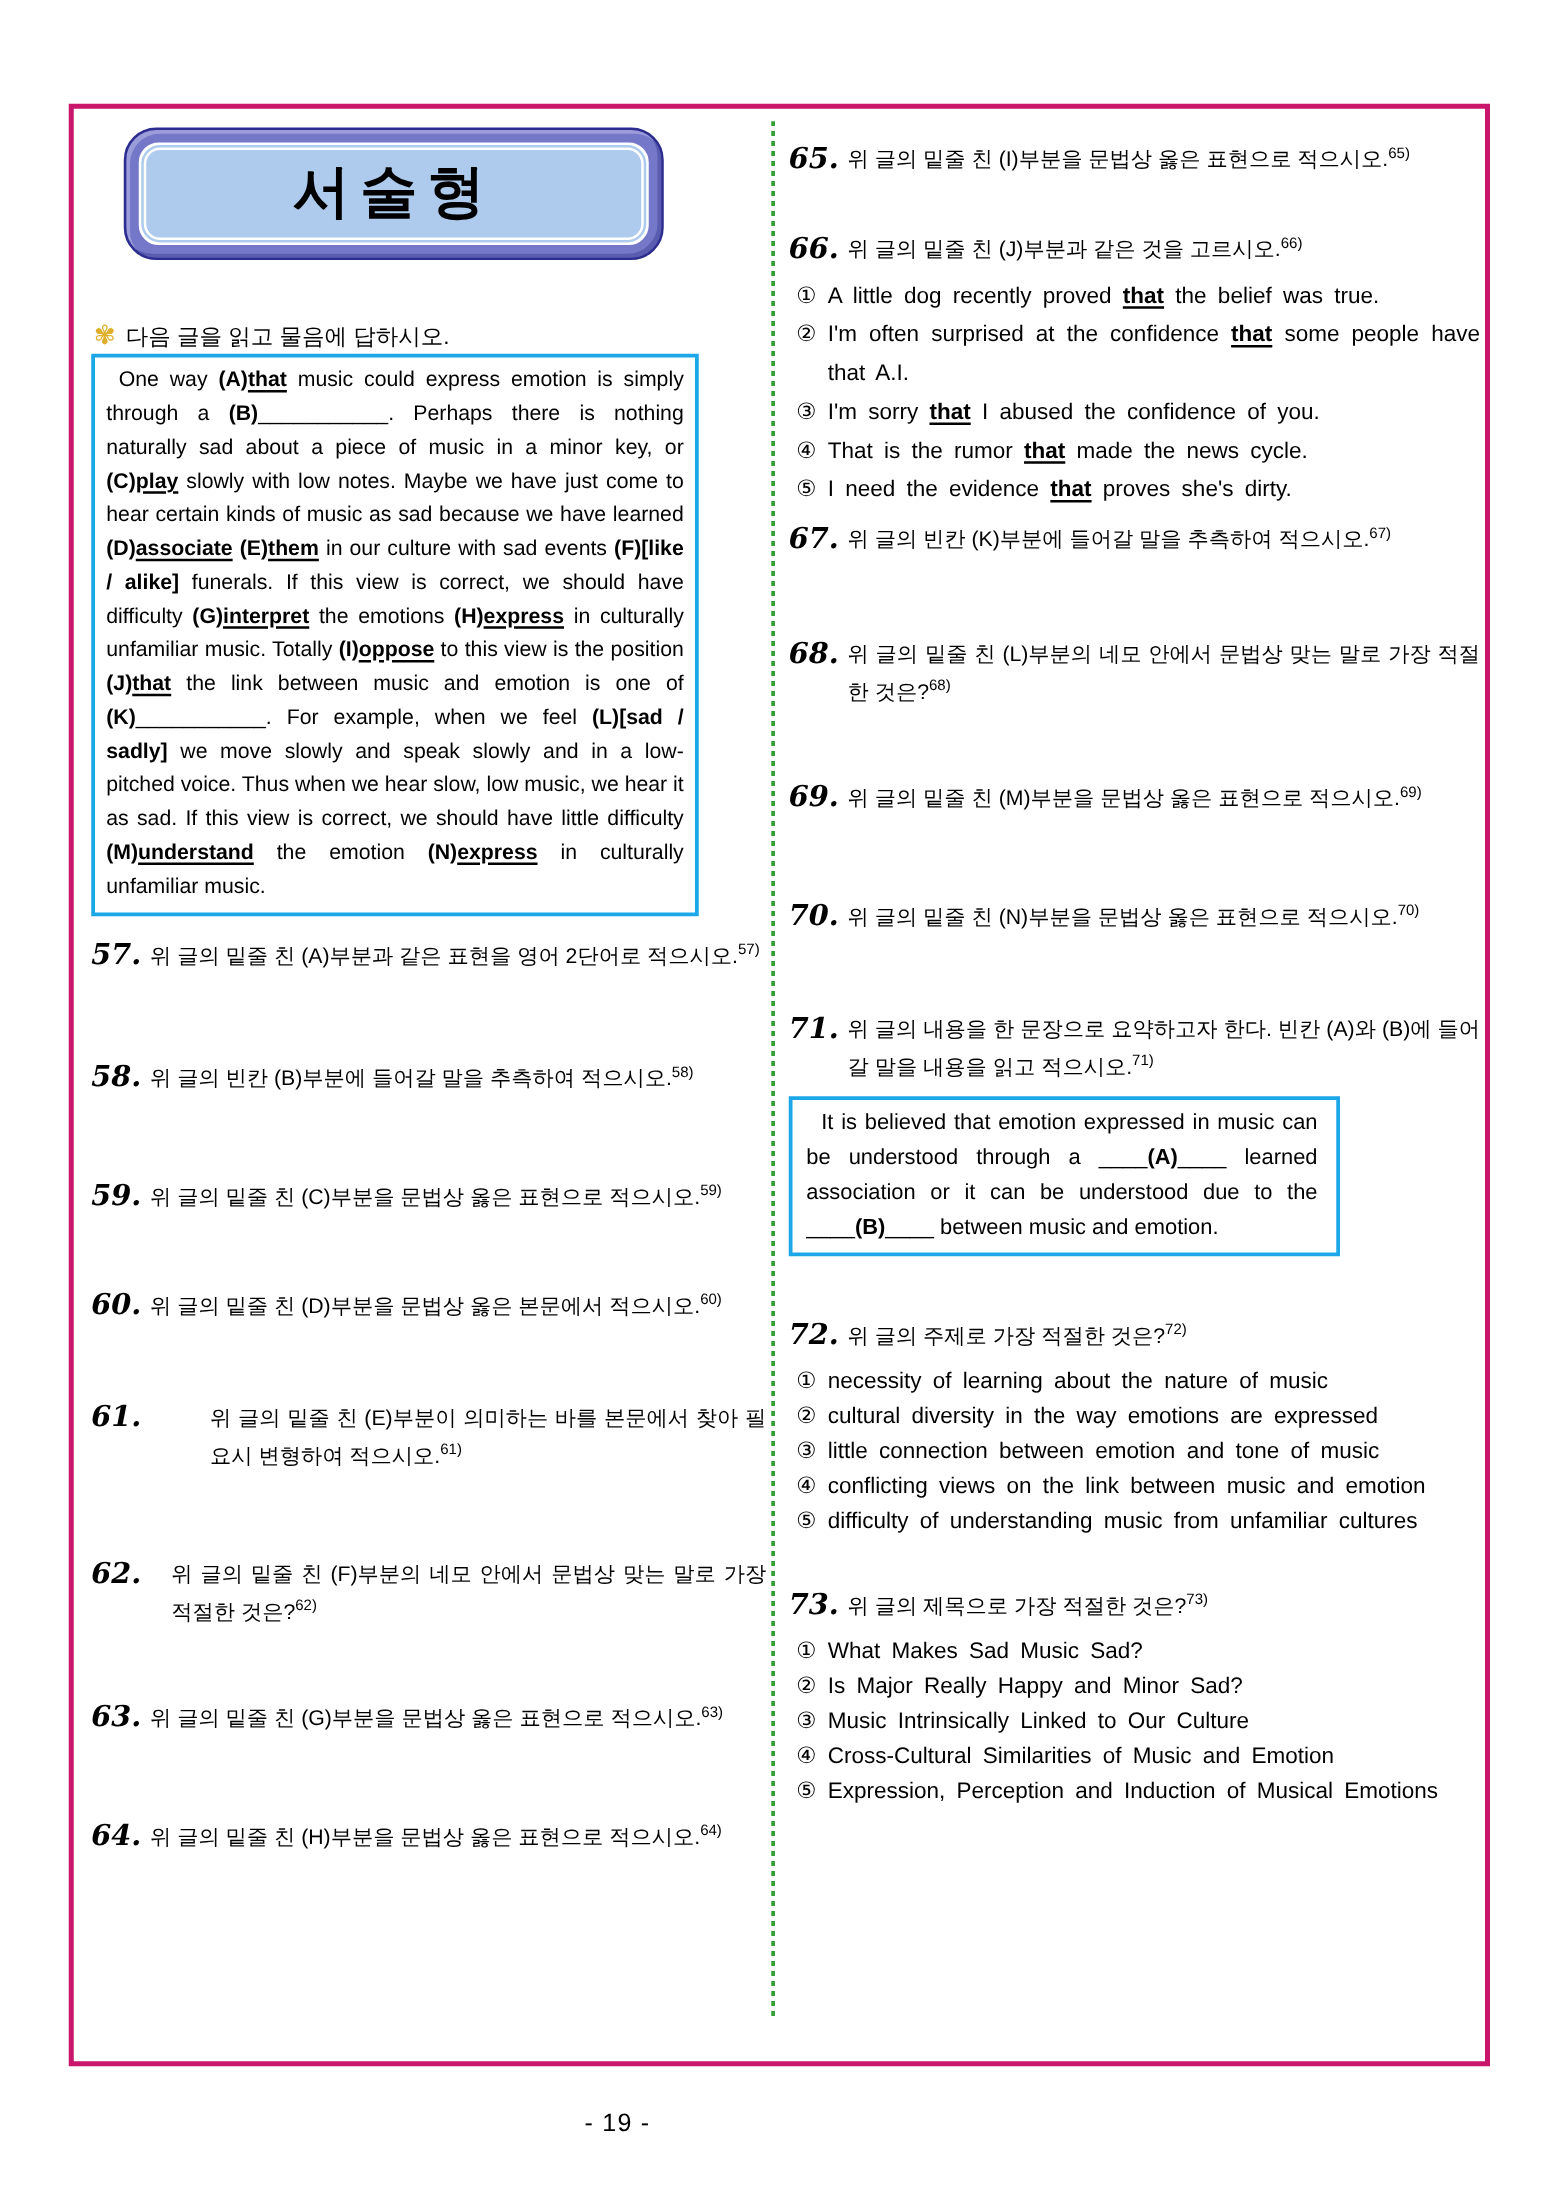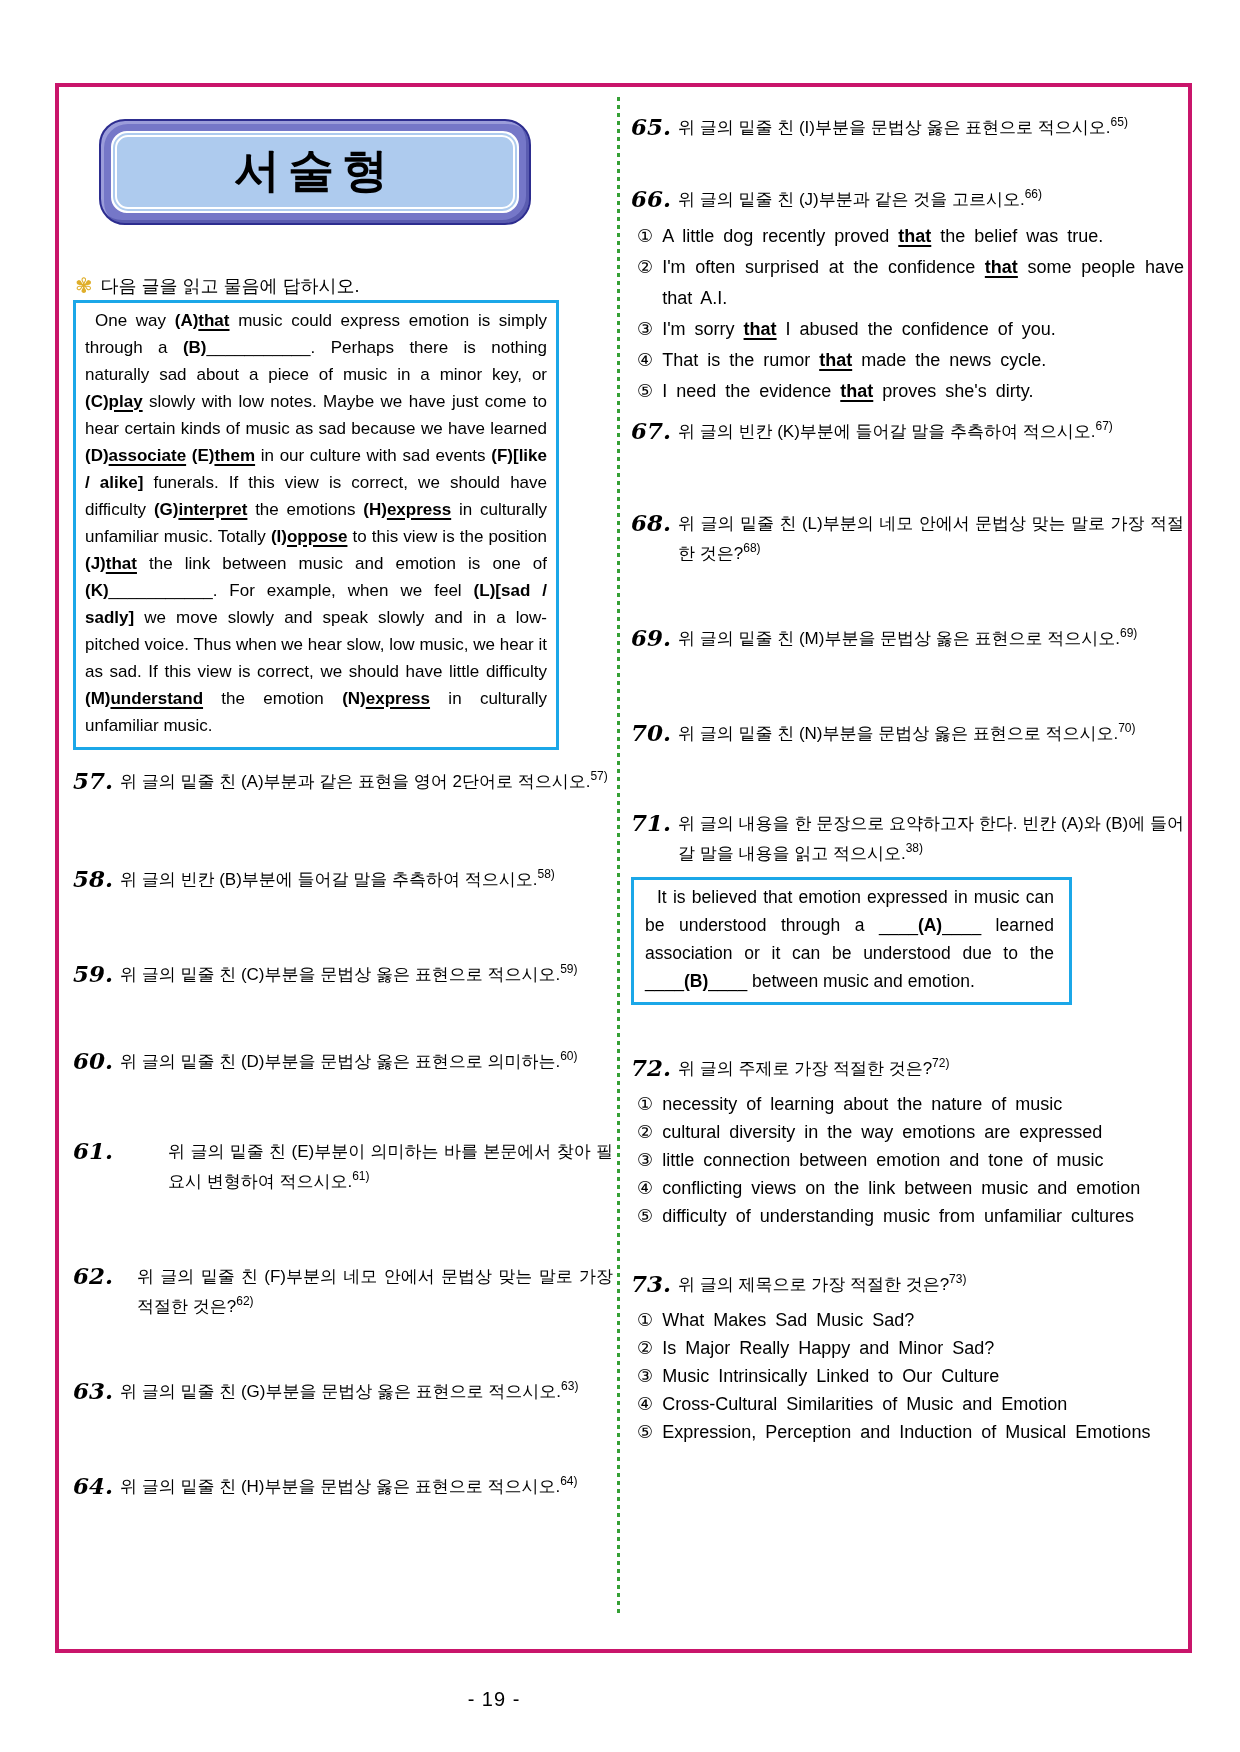--- a/index.html
+++ b/index.html
@@ -15,21 +15,21 @@
   }
   .divider {
     position:absolute; left:558px; top:10px; width:3px; height:1516px;
     background-image:repeating-linear-gradient(to bottom, var(--column-divider,#35A035) 0 4px, transparent 4px 8px);
   }
   .col-left  { position:absolute; left:14px;  top:0; width:540px; }
   .col-right { position:absolute; left:572px; top:0; width:553px; }
 
   
   .titlebox-outer {
-    margin:32px 0 0 26px; width:432px; border-radius:26px;
+    margin:15px 0 0 26px; width:432px; border-radius:26px;
     background:var(--title-band,#7577C8);
     border:2px solid var(--title-outline,#2D2D8F);
     box-shadow:inset 3px 3px 0 #9B9DDA, inset -3px -3px 0 #5A5CB0;
     padding:8px;
   }
   .titlebox-mid {
     border-radius:18px; background:#fff; border:2px solid #7577C8; padding:4px;
   }
   .titlebox-inner {
     border-radius:13px; background:var(--title-fill,#AECBEE);
@@ -117,21 +117,21 @@
       <p class="qt"><span>위 글의 빈칸 (B)부분에 들어갈 말을 추측하여 적으시오.</span><sup>58)</sup></p>
     </div>
 
     <div class="q" style="margin-bottom:57px;">
       <span class="qn">59.</span>
       <p class="qt"><span>위 글의 밑줄 친 (C)부분을 문법상 옳은 표현으로 적으시오.</span><sup>59)</sup></p>
     </div>
 
     <div class="q" style="margin-bottom:60px;">
       <span class="qn">60.</span>
-      <p class="qt"><span>위 글의 밑줄 친 (D)부분을 문법상 옳은 표현으로 의미하는.</span><sup>60)</sup></p>
+      <p class="qt"><span>위 글의 밑줄 친 (D)부분을 문법상 옳은 본문에서 적으시오.</span><sup>60)</sup></p>
     </div>
 
     <div class="q" style="margin-bottom:65px;gap:48px;">
       <span class="qn">61.</span>
       <p class="qt"><span>위 글의 밑줄 친 (E)부분이 의미하는 바를 본문에서 찾아 필요시 변형하여 적으시오.</span><sup>61)</sup></p>
     </div>
 
     <div class="q" style="margin-bottom:55px;gap:17px;">
       <span class="qn">62.</span>
       <p class="qt"><span>위 글의 밑줄 친 (F)부분의 네모 안에서 문법상 맞는 말로 가장 적절한 것은?</span><sup>62)</sup></p>
@@ -200,21 +200,21 @@
     </div>
 
     <div class="q" style="margin-bottom:60px;">
       <span class="qn">70.</span>
       <p class="qt"><span>위 글의 밑줄 친 (N)부분을 문법상 옳은 표현으로 적으시오.</span><sup>70)</sup></p>
     </div>
 
     <div style="margin-bottom:49px;">
       <div class="q">
         <span class="qn">71.</span>
-        <p class="qt"><span>위 글의 내용을 한 문장으로 요약하고자 한다. 빈칸 (A)와 (B)에 들어갈 말을 내용을 읽고 적으시오.</span><sup>38)</sup></p>
+        <p class="qt"><span>위 글의 내용을 한 문장으로 요약하고자 한다. 빈칸 (A)와 (B)에 들어갈 말을 내용을 읽고 적으시오.</span><sup>71)</sup></p>
       </div>
       <div class="sbox">
         <p class="stext"><span>It is believed that emotion expressed in music can be understood through a </span><span>____</span><span class="b">(A)</span><span>____</span><span> learned association or it can be understood due to the </span><span>____</span><span class="b">(B)</span><span>____</span><span> between music and emotion.</span></p>
       </div>
     </div>
 
     <div style="margin-bottom:40px;">
       <div class="q">
         <span class="qn">72.</span>
         <p class="qt"><span>위 글의 주제로 가장 적절한 것은?</span><sup>72)</sup></p>

